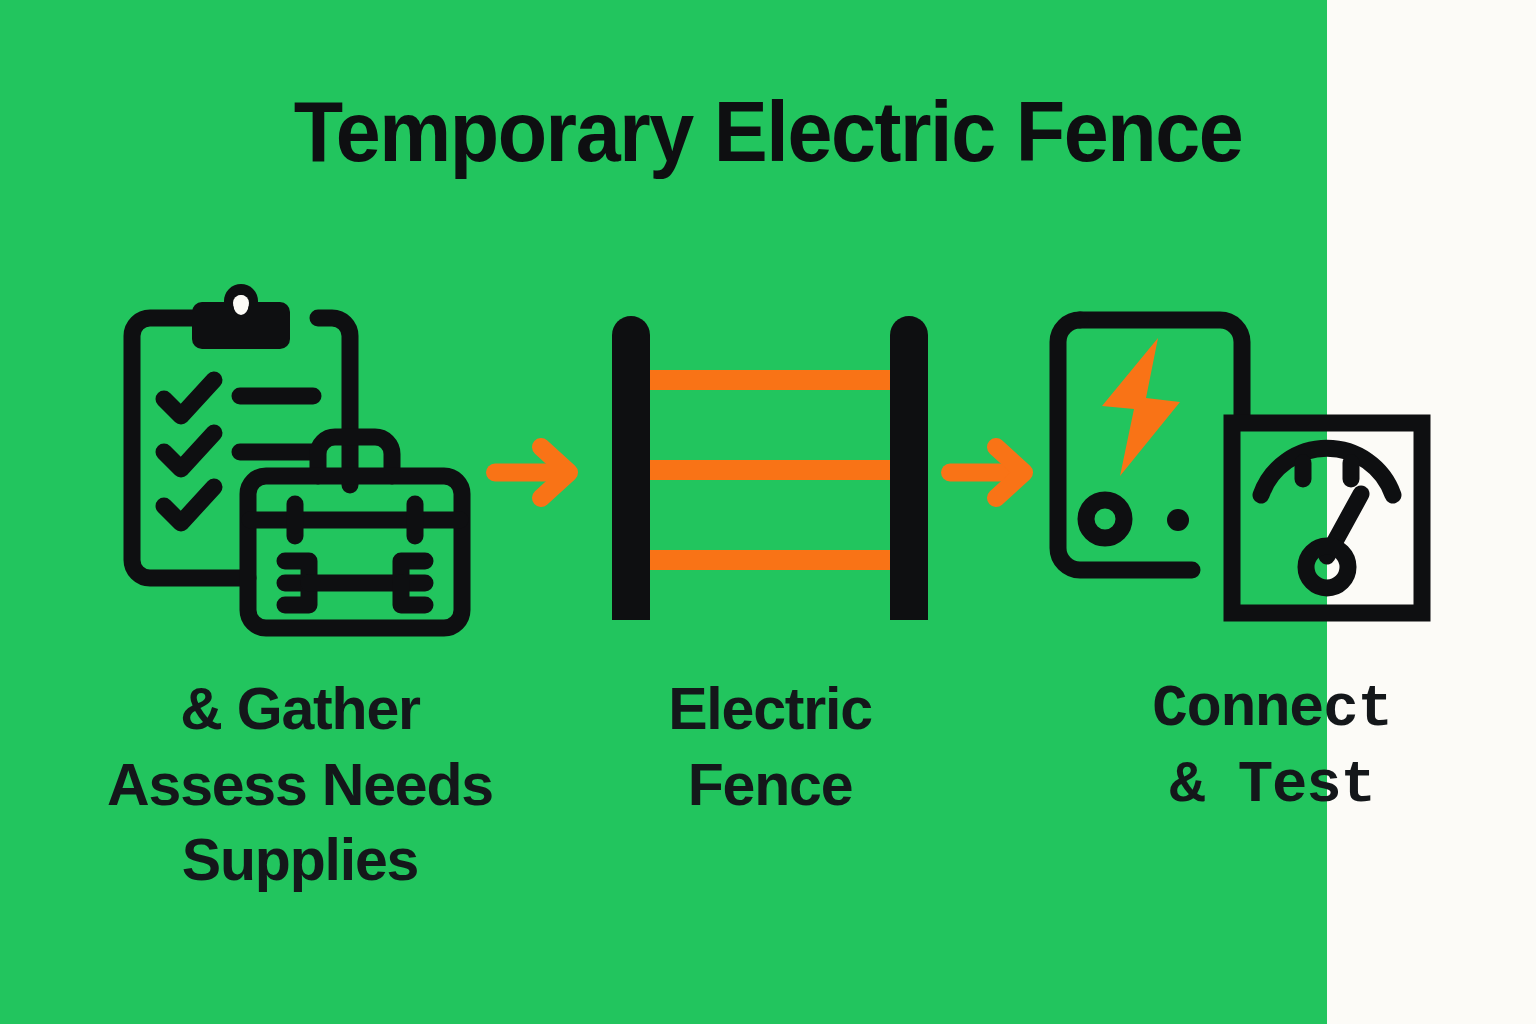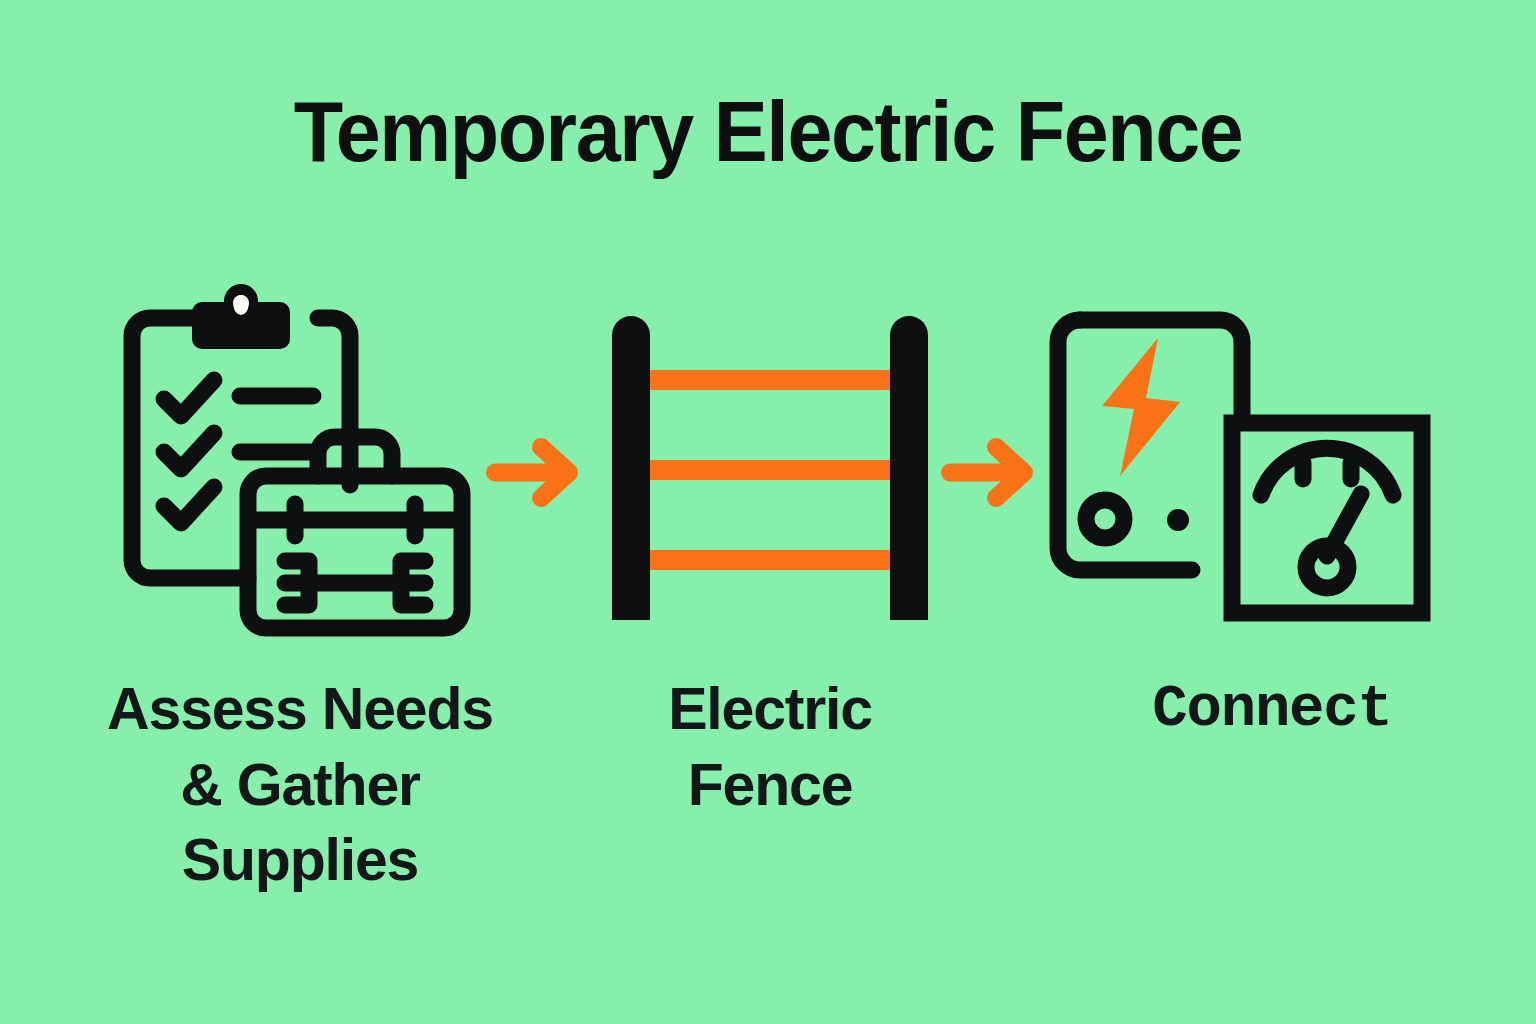--- a/index.html
+++ b/index.html
@@ -9,23 +9,23 @@
   }
   body {
     width: 1536px;
     height: 1024px;
     background: #fcfbf7;
     font-family: "Liberation Sans", sans-serif;
     overflow: hidden;
   }
   .canvas {
     position: relative;
-    width: 1536px;
+    width: 1327px;
     height: 1024px;
-    background: #86efac;
+    background: #22c55e;
   }
 
   
   .title {
     position: absolute;
     top: 88px;
     left: 0;
     width: 1536px;
     text-align: center;
     font-size: 86px;
@@ -217,29 +217,30 @@
           <circle cx="287" cy="287" r="21" stroke="#0e0f11" stroke-width="17" fill="none"></circle>
         </svg>
       </div>
     </div>
 
   </div>
 
   <div class="labels">
 
     <div class="label label-1">
+      <span class="ln">&amp; Gather</span>
       <span class="ln">Assess Needs</span>
-      <span class="ln">&amp; Gather</span>
       <span class="ln">Supplies</span>
     </div>
 
     <div class="label label-2">
       <span class="ln">Electric</span>
       <span class="ln">Fence</span>
     </div>
 
     <div class="label label-3">
       <span class="ln">Connect</span>
+      <span class="ln">&amp; Test</span>
     </div>
 
   </div>
 
 </div>
 
 </body></html>

